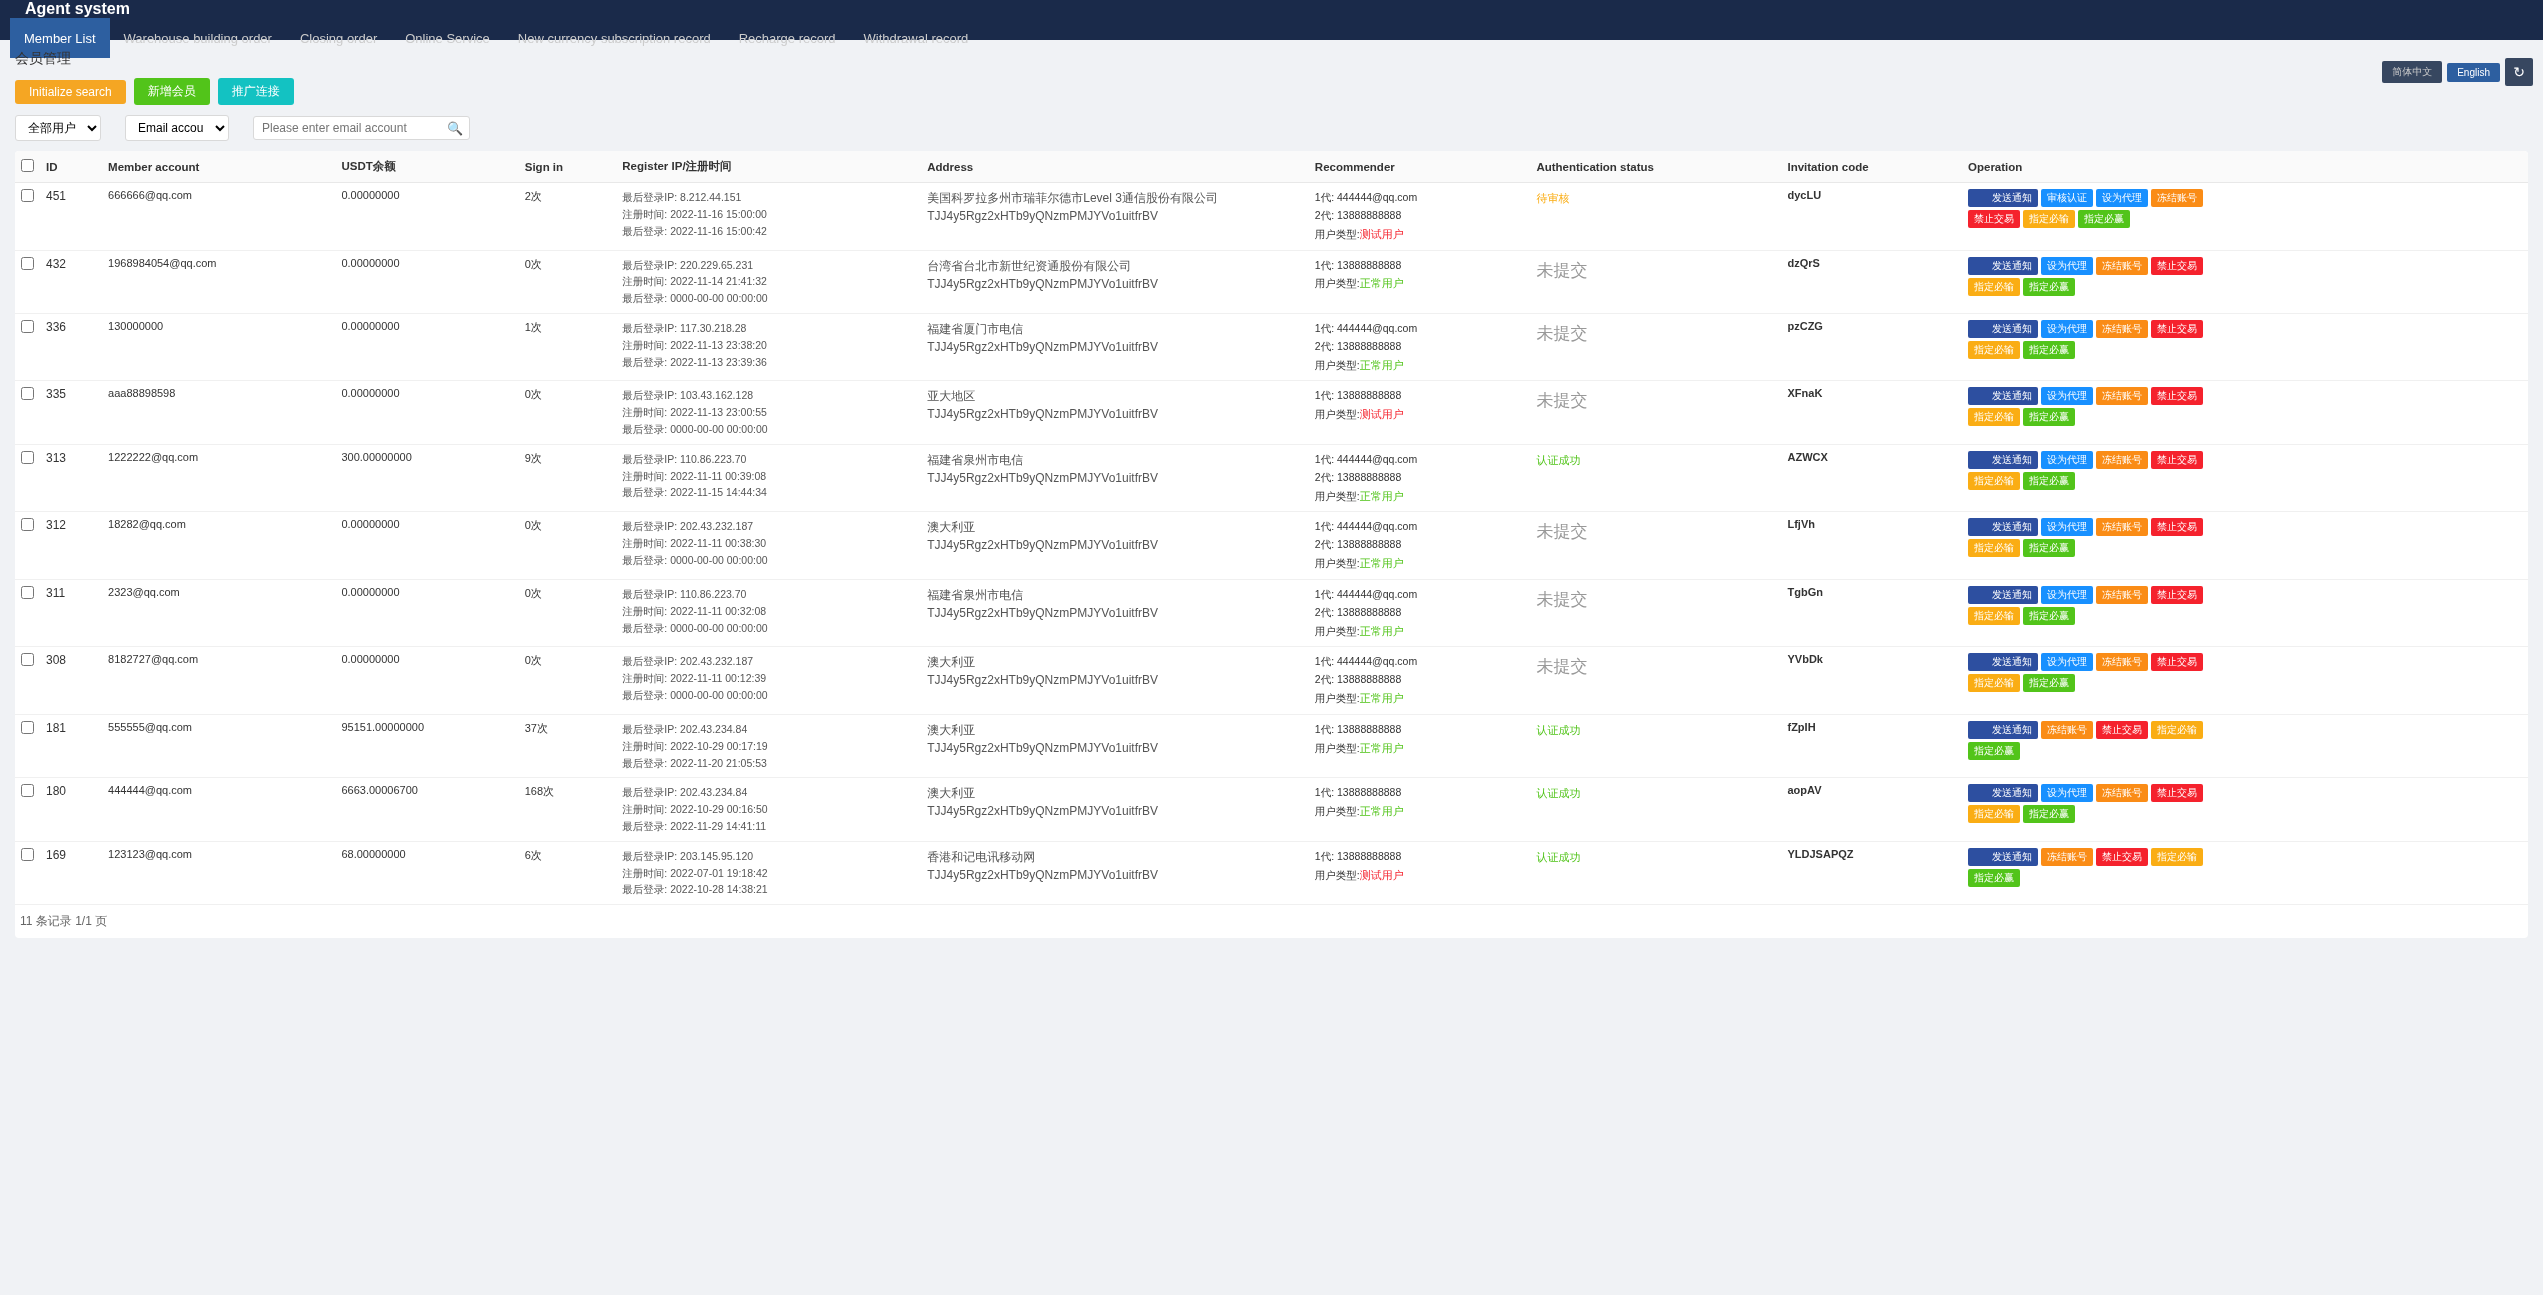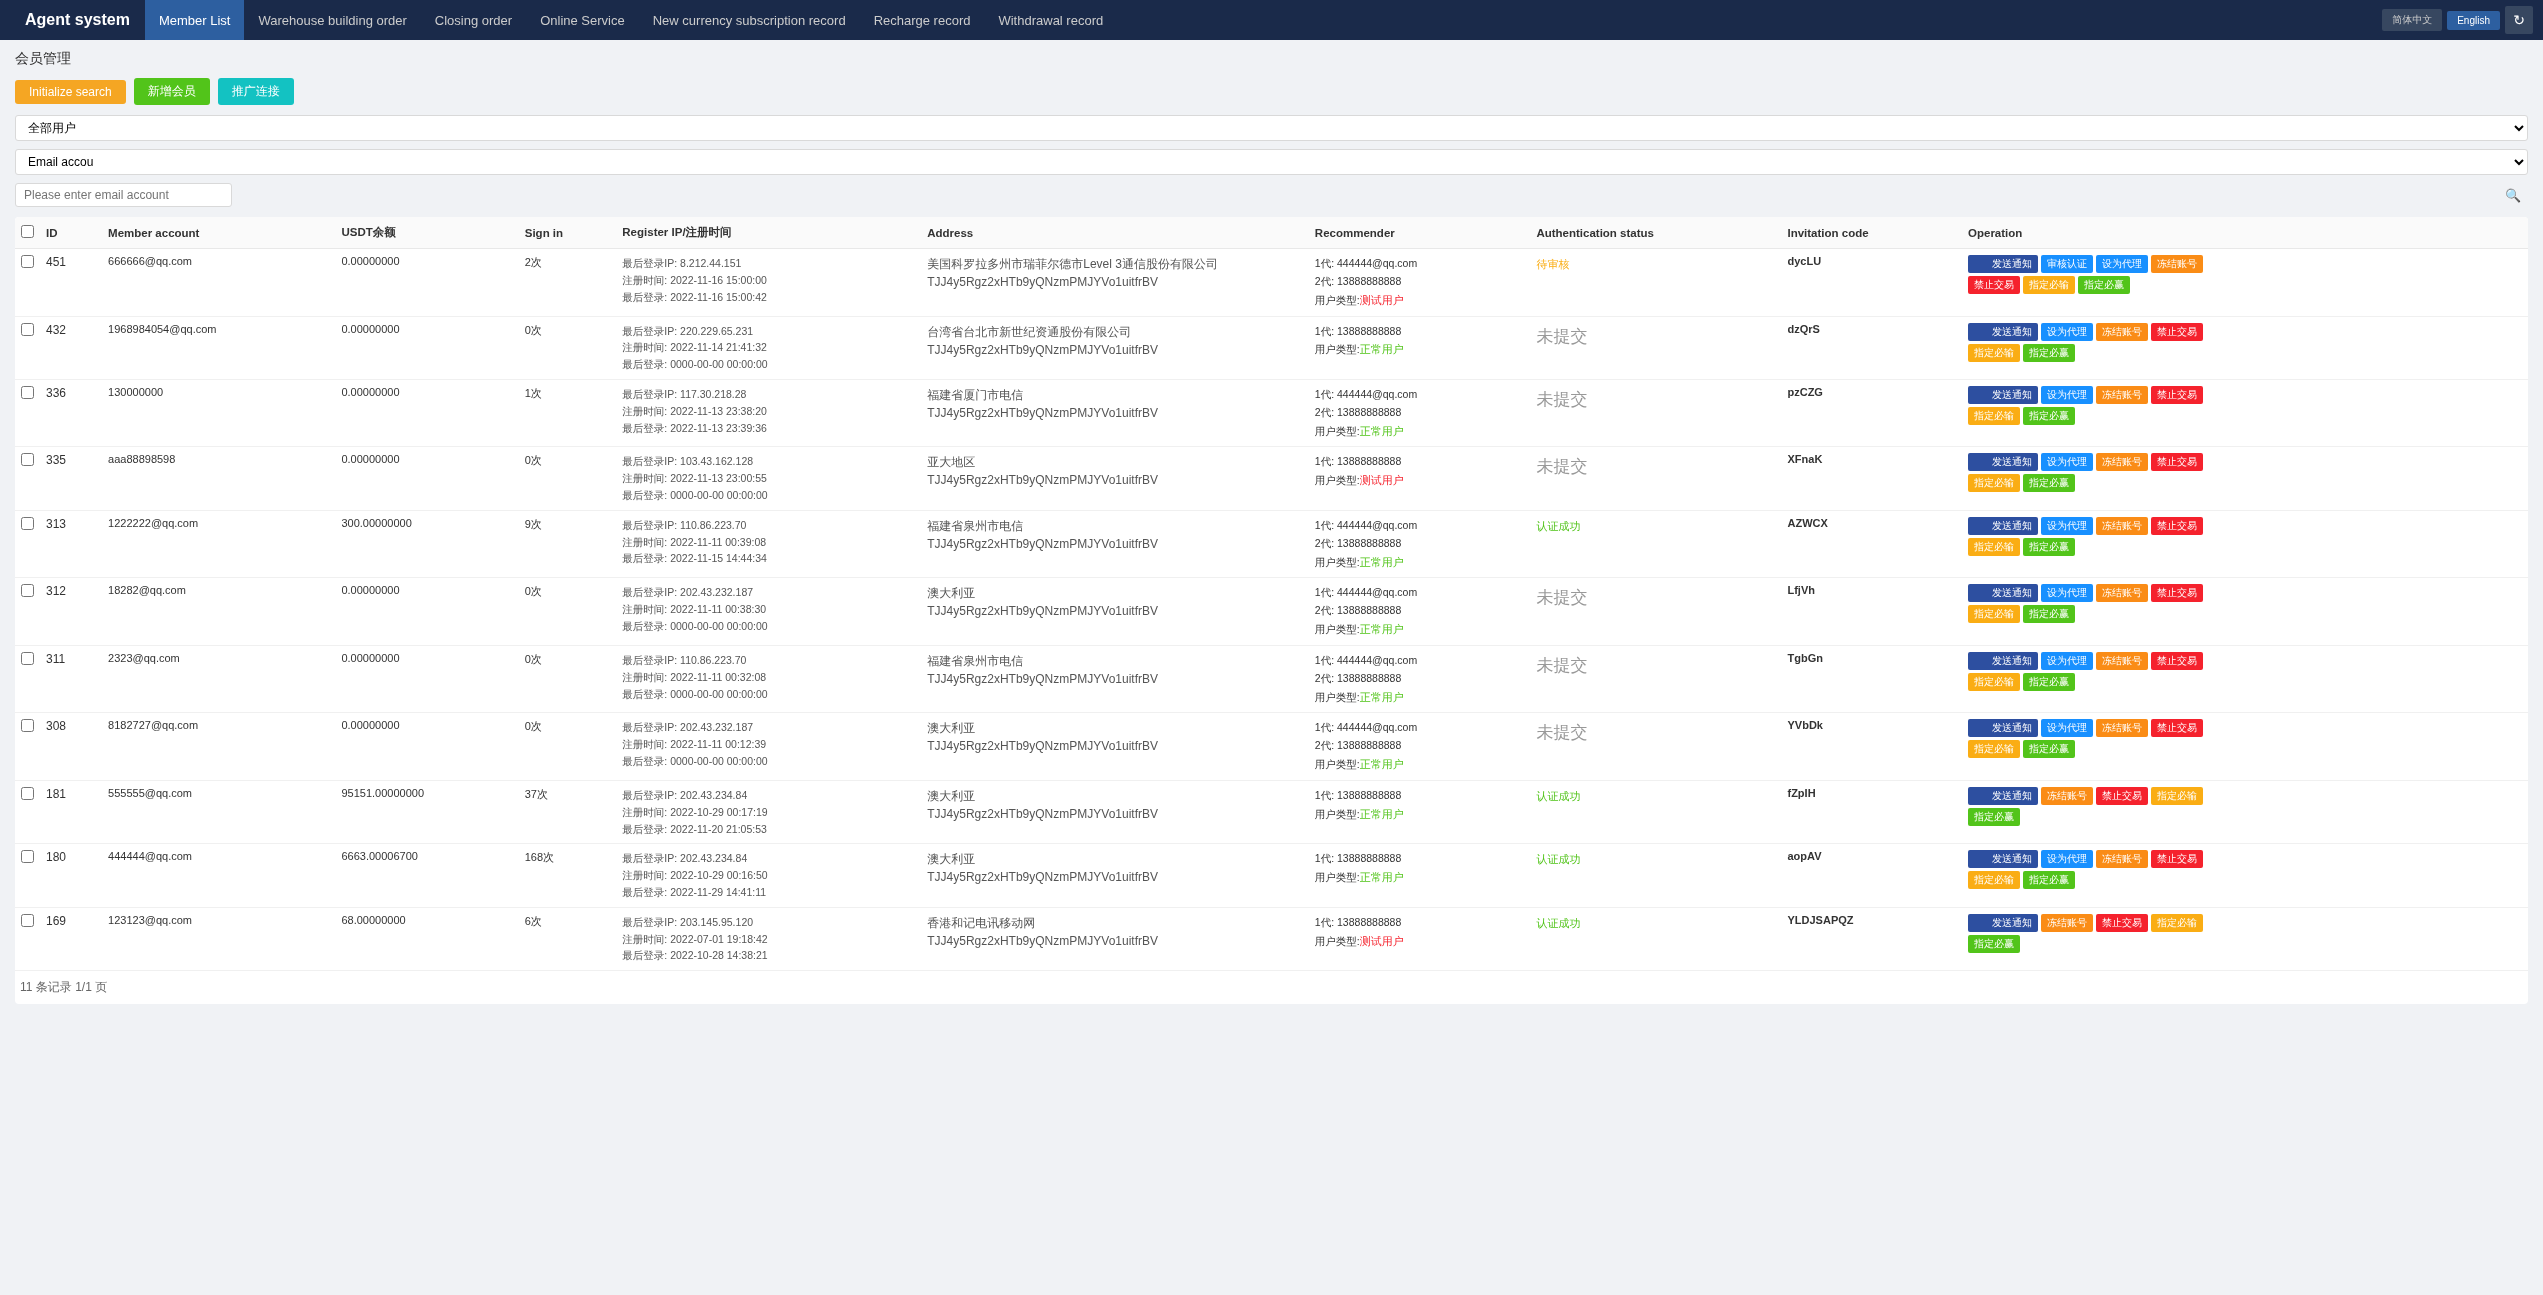--- a/index.html
+++ b/index.html
@@ -1,40 +1,40 @@
 <!DOCTYPE html>
 <html><head>
   <meta charset="utf-8">
   <style>
     * { box-sizing: border-box; margin: 0; padding: 0; }
     body { font-family: Arial, sans-serif; font-size: 12px; background: #f0f2f5; color: #333; min-width: 1200px; }
     
     
-    .header { display: flex; align-items: center; background: #1a2a4a; height: 40px; padding: 0 10px; gap: 0; }
+    .header { display: flex; align-items: flex-start; background: #1a2a4a; height: 40px; padding: 0 10px; gap: 0; flex-direction: column; }
     .header-brand { color: white; font-size: 16px; font-weight: bold; padding: 0 15px; white-space: nowrap; }
     .header-nav { display: flex; align-items: center; flex: 1; }
     .nav-item { color: #ccc; padding: 0 14px; height: 40px; display: flex; align-items: center; cursor: pointer; font-size: 13px; white-space: nowrap; }
     .nav-item.active { background: #2d5fa0; color: white; }
     .header-right { display: flex; align-items: center; gap: 5px; margin-left: auto; }
     .lang-btn { background: #374760; color: #ccc; border: none; padding: 4px 10px; cursor: pointer; font-size: 10px; border-radius: 2px; }
     .lang-btn.active { background: #2d5fa0; color: white; }
     .refresh-btn { background: #374760; color: white; border: none; width: 28px; height: 28px; cursor: pointer; border-radius: 2px; font-size: 14px; }
 
     
     .main { padding: 10px 15px; }
     .section-title { font-size: 14px; color: #333; margin-bottom: 10px; font-weight: normal; }
     
     
     .toolbar { display: flex; align-items: center; gap: 8px; margin-bottom: 10px; }
     .btn-orange { background: #f5a623; color: white; border: none; padding: 5px 14px; cursor: pointer; border-radius: 3px; font-size: 12px; }
     .btn-green { background: #52c41a; color: white; border: none; padding: 5px 14px; cursor: pointer; border-radius: 3px; font-size: 12px; }
     .btn-teal { background: #13c2c2; color: white; border: none; padding: 5px 14px; cursor: pointer; border-radius: 3px; font-size: 12px; }
 
     
-    .filters { display: flex; gap: 8px; margin-bottom: 10px; flex-direction: column; }
+    .filters { display: flex; gap: 24px; margin-bottom: 10px; }
     .filter-select { border: 1px solid #d9d9d9; padding: 4px 8px; font-size: 12px; border-radius: 3px; background: white; cursor: pointer; }
     .filter-input-wrap { position: relative; display: flex; align-items: center; }
     .filter-input { border: 1px solid #d9d9d9; padding: 4px 28px 4px 8px; font-size: 12px; border-radius: 3px; width: 217px; }
     .search-icon-btn { position: absolute; right: 6px; cursor: pointer; color: #999; font-size: 13px; }
 
     
     .table-wrap { background: white; border-radius: 4px; overflow: hidden; }
     table { width: 100%; border-collapse: collapse; font-size: 11.5px; }
     thead tr { background: #fafafa; border-bottom: 1px solid #e8e8e8; }
     th { padding: 8px 6px; text-align: left; font-weight: 600; color: #333; border-bottom: 1px solid #e8e8e8; white-space: nowrap; }

